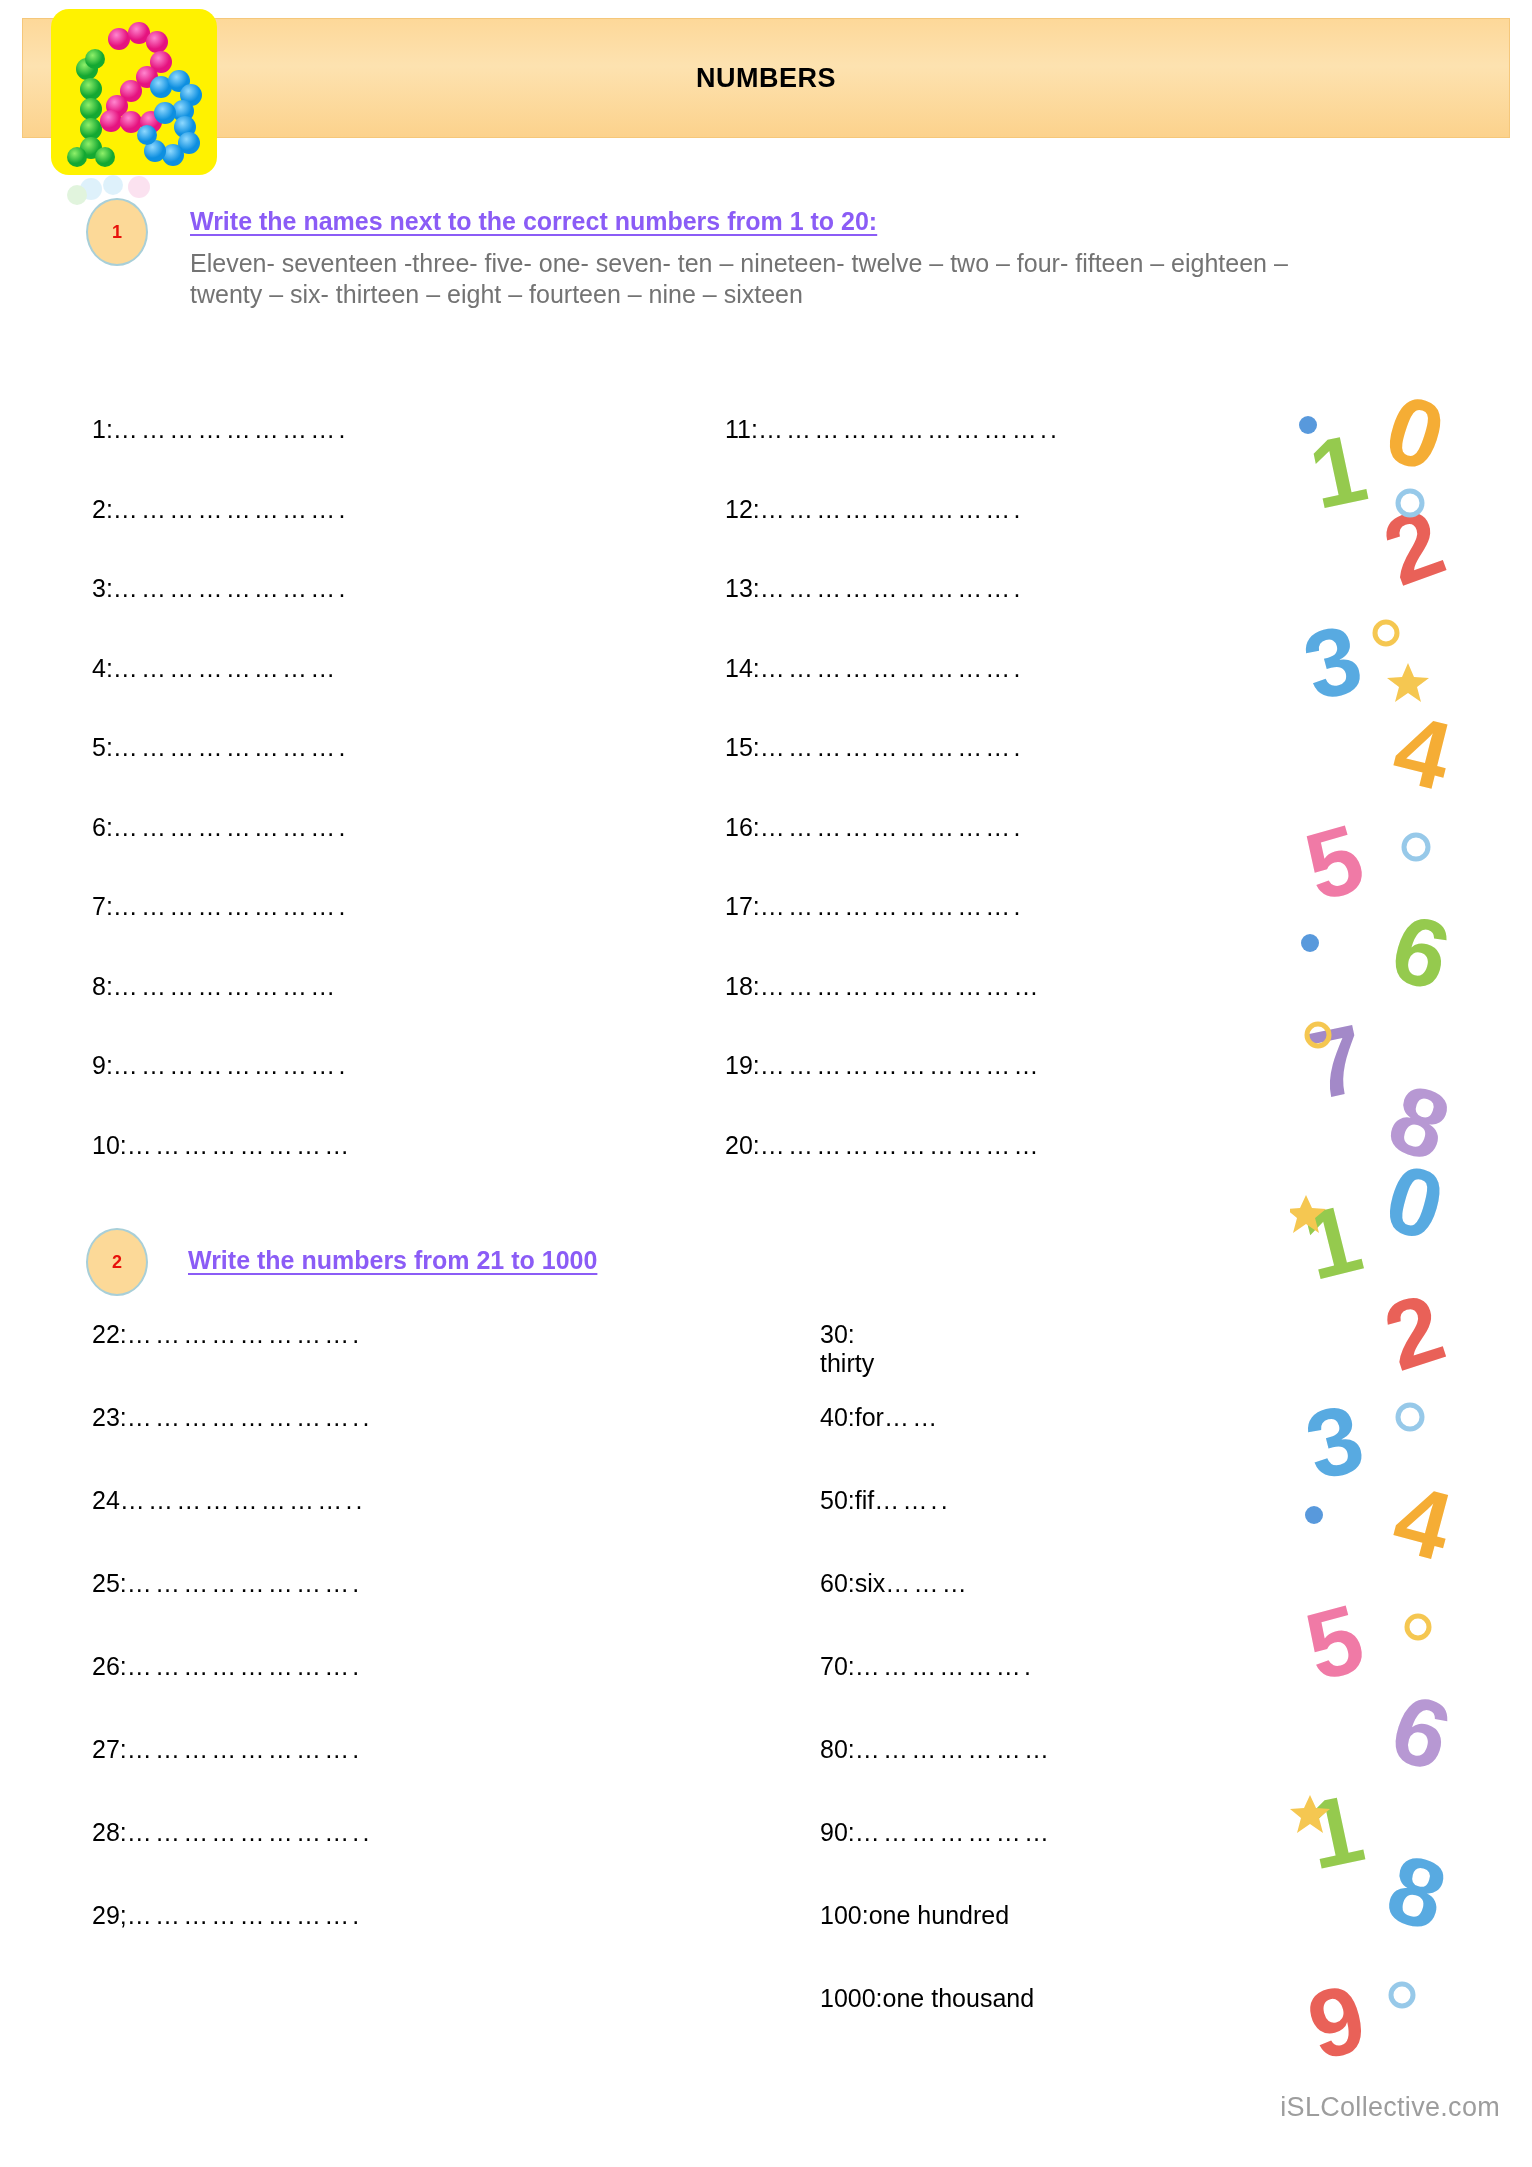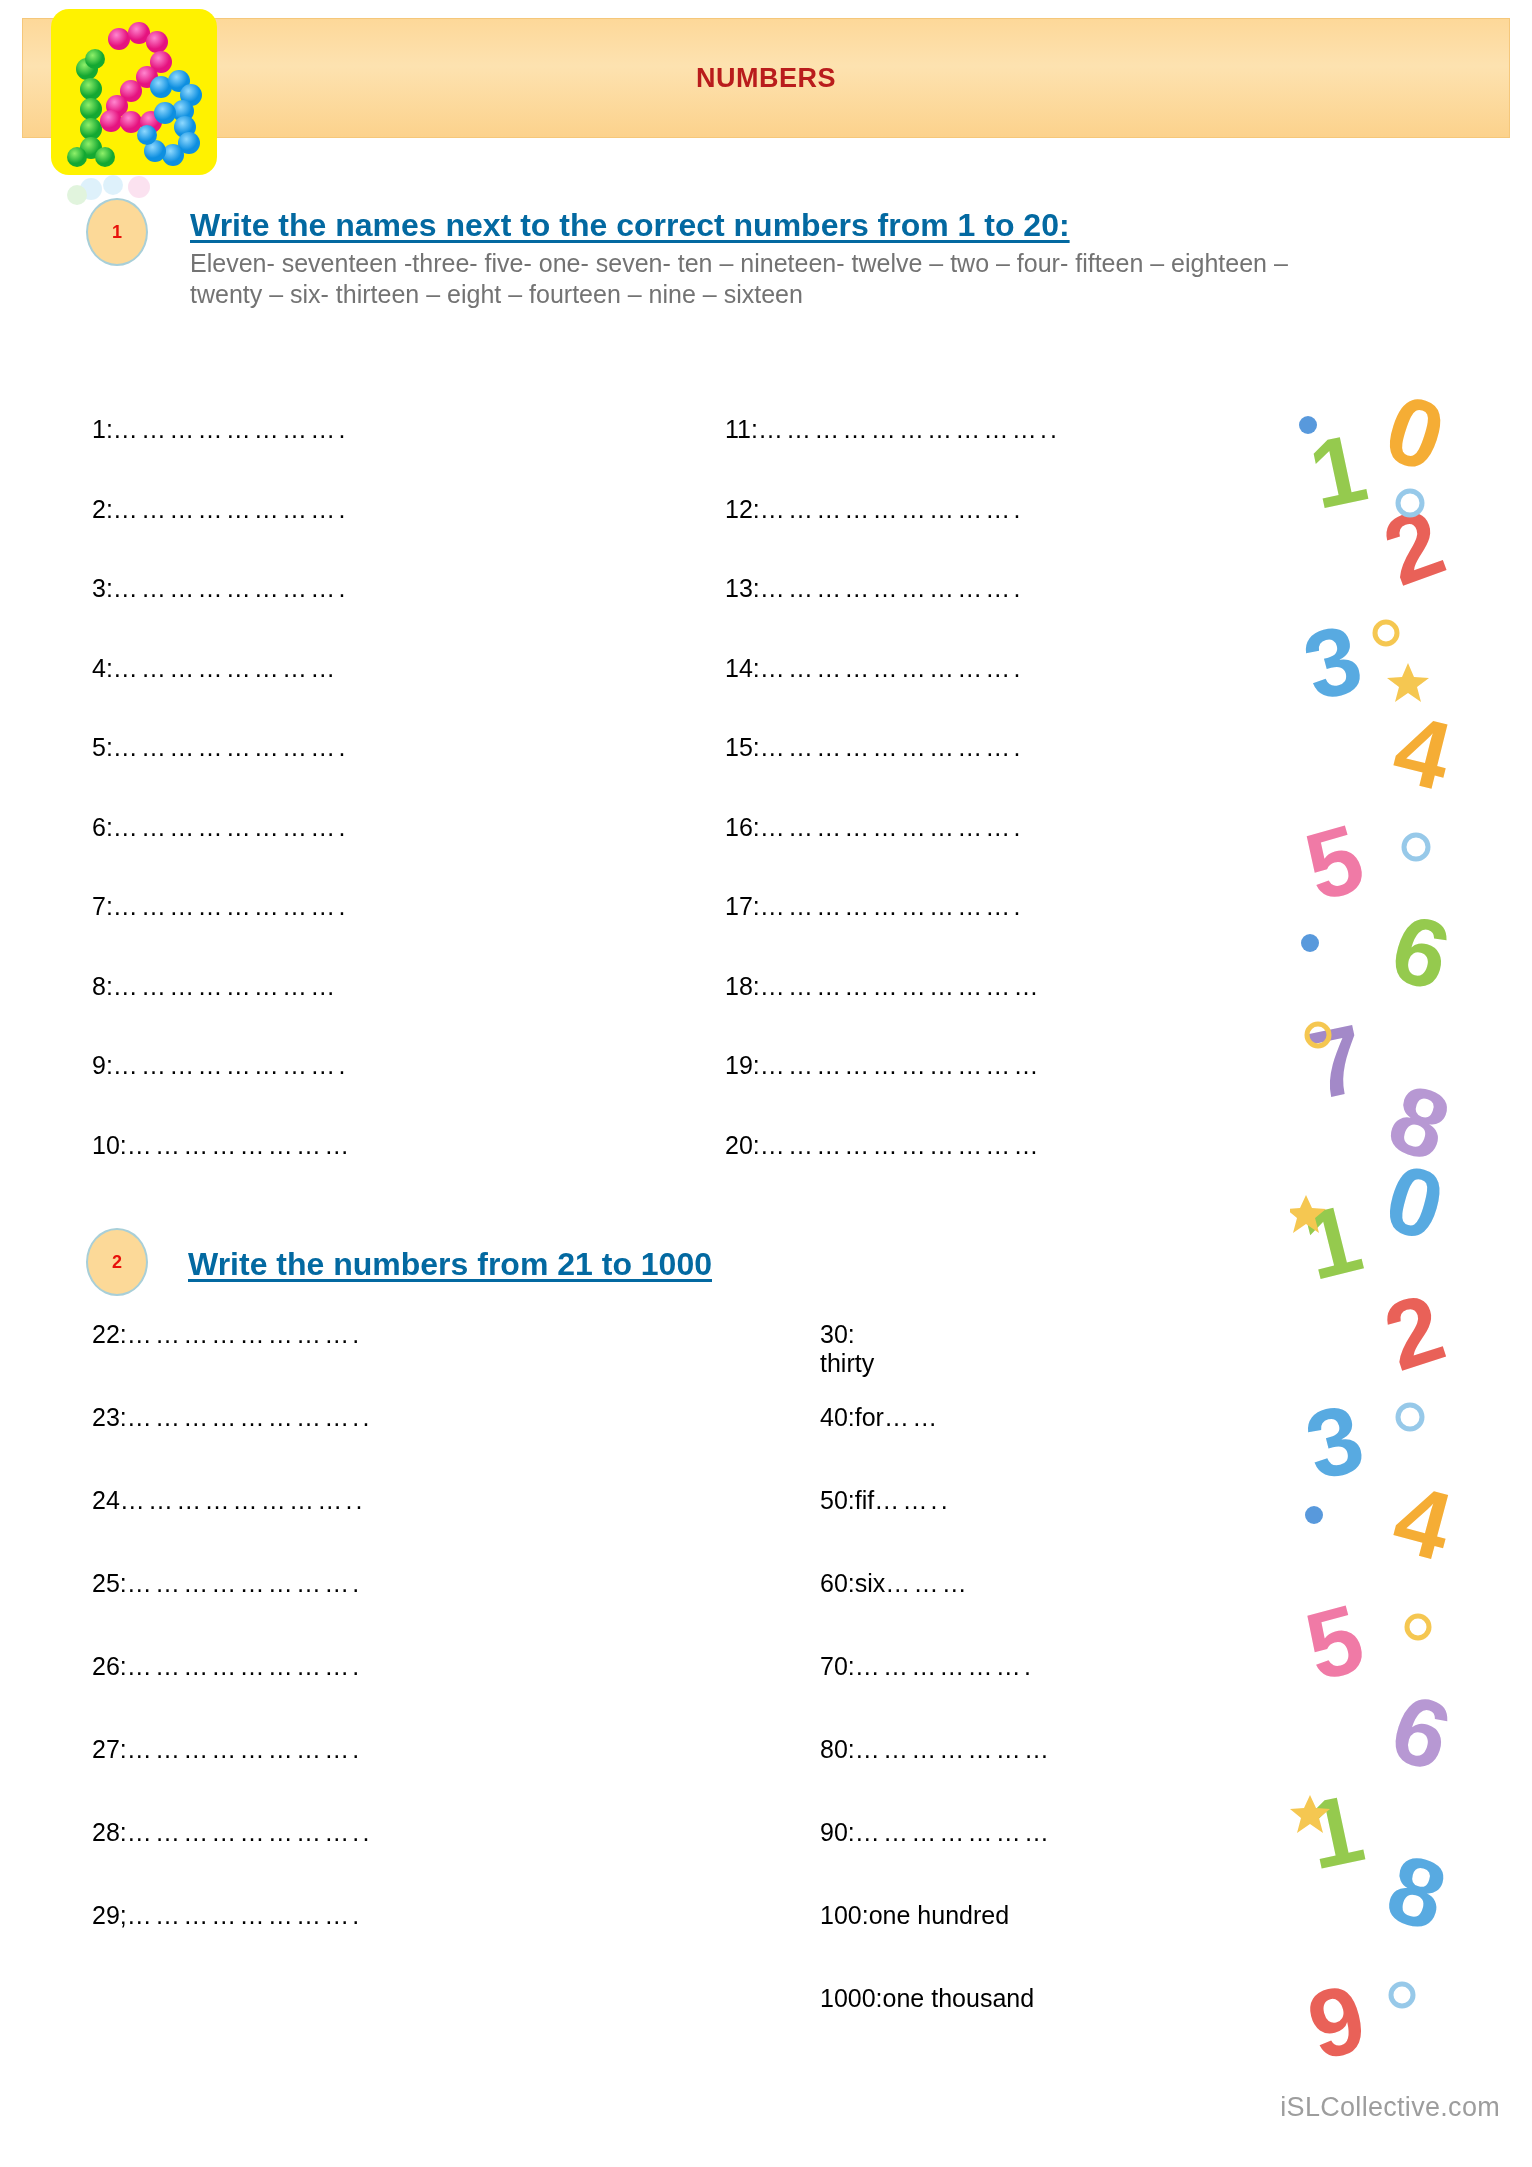--- a/index.html
+++ b/index.html
@@ -25,21 +25,21 @@
   }
   .header-title {
     position: absolute;
     left: 22px;
     top: 18px;
     width: 1488px;
     height: 120px;
     display: flex;
     align-items: center;
     justify-content: center;
-    color: #b91c1c;
+    color: #000000;
     font-size: 27px;
     font-weight: bold;
     letter-spacing: 0.5px;
     z-index: 4;
   }
   .logo-box {
     position: absolute;
     left: 51px;
     top: 9px;
     width: 166px;
@@ -74,23 +74,23 @@
     color: #e8120b;
     font-size: 18px;
     font-weight: bold;
     z-index: 5;
   }
   #badge-1 { left: 86px; top: 198px; }
   #badge-2 { left: 86px; top: 1228px; }
 
   .ex-heading {
     position: absolute;
-    font-size: 32px;
+    font-size: 25px;
     font-weight: bold;
-    color: #0369a1;
+    color: #8b5cf6;
     text-decoration: underline;
     text-underline-offset: 4px;
     white-space: nowrap;
   }
   #heading-1 { left: 190px; top: 207px; }
   #heading-2 { left: 188px; top: 1246px; }
 
   .wordlist {
     position: absolute;
     left: 190px;

